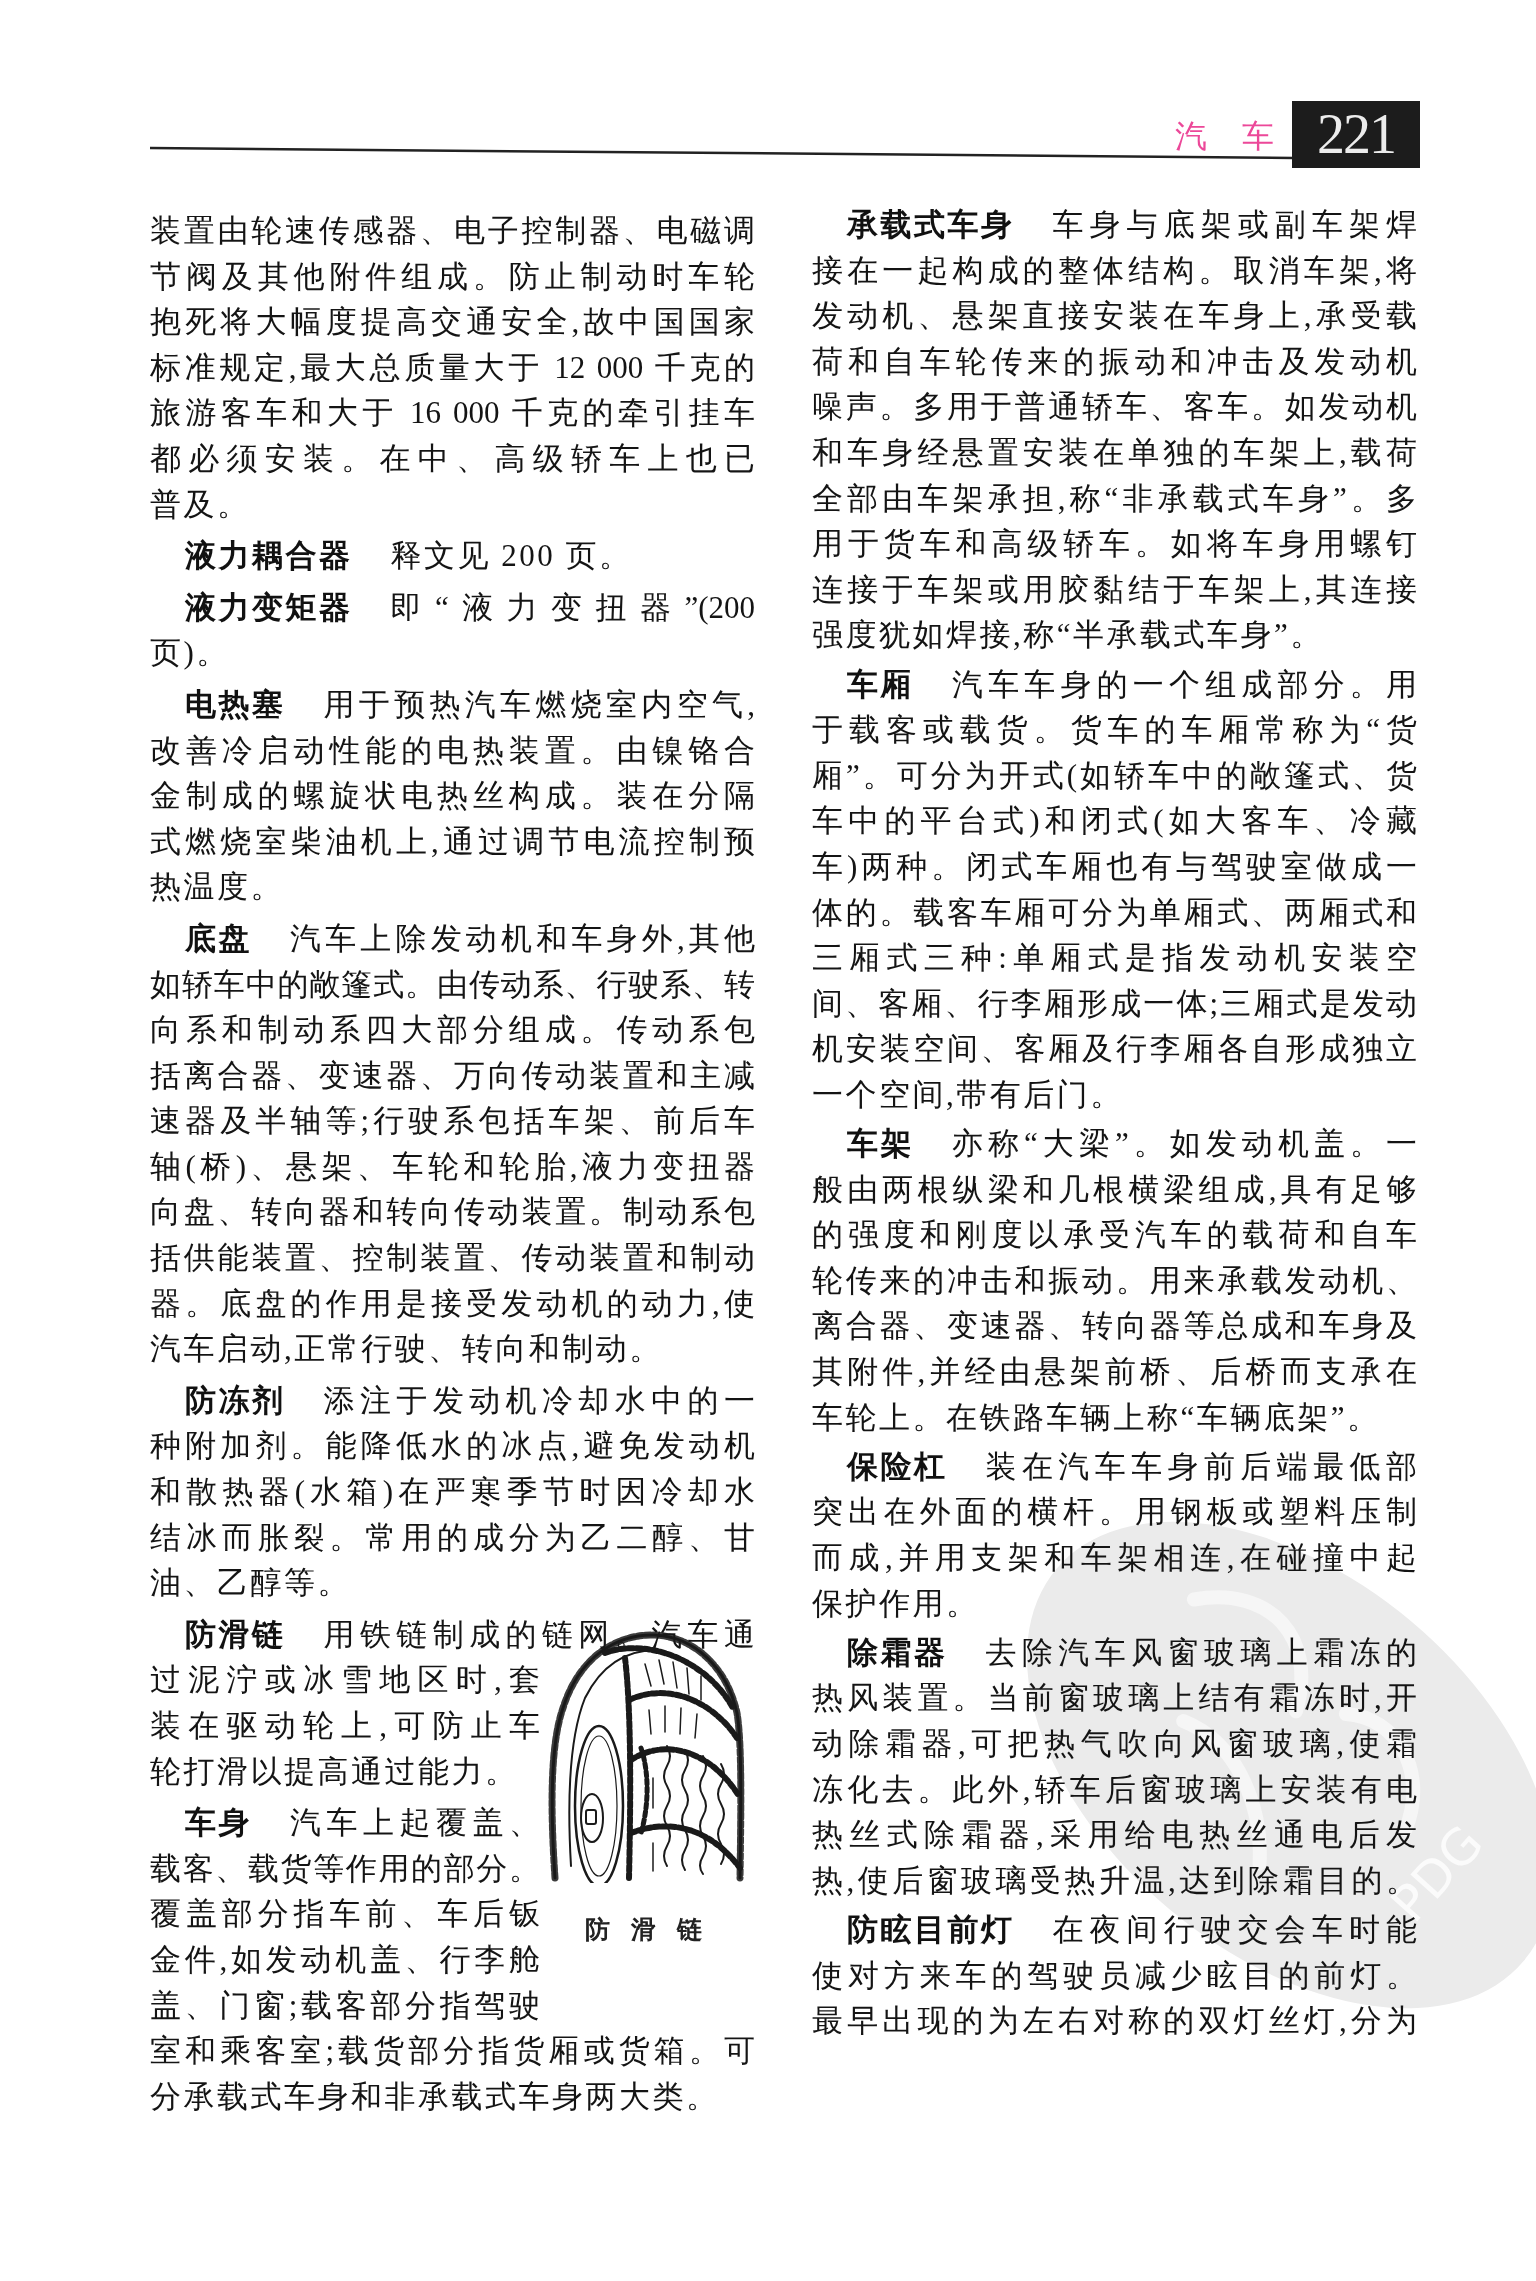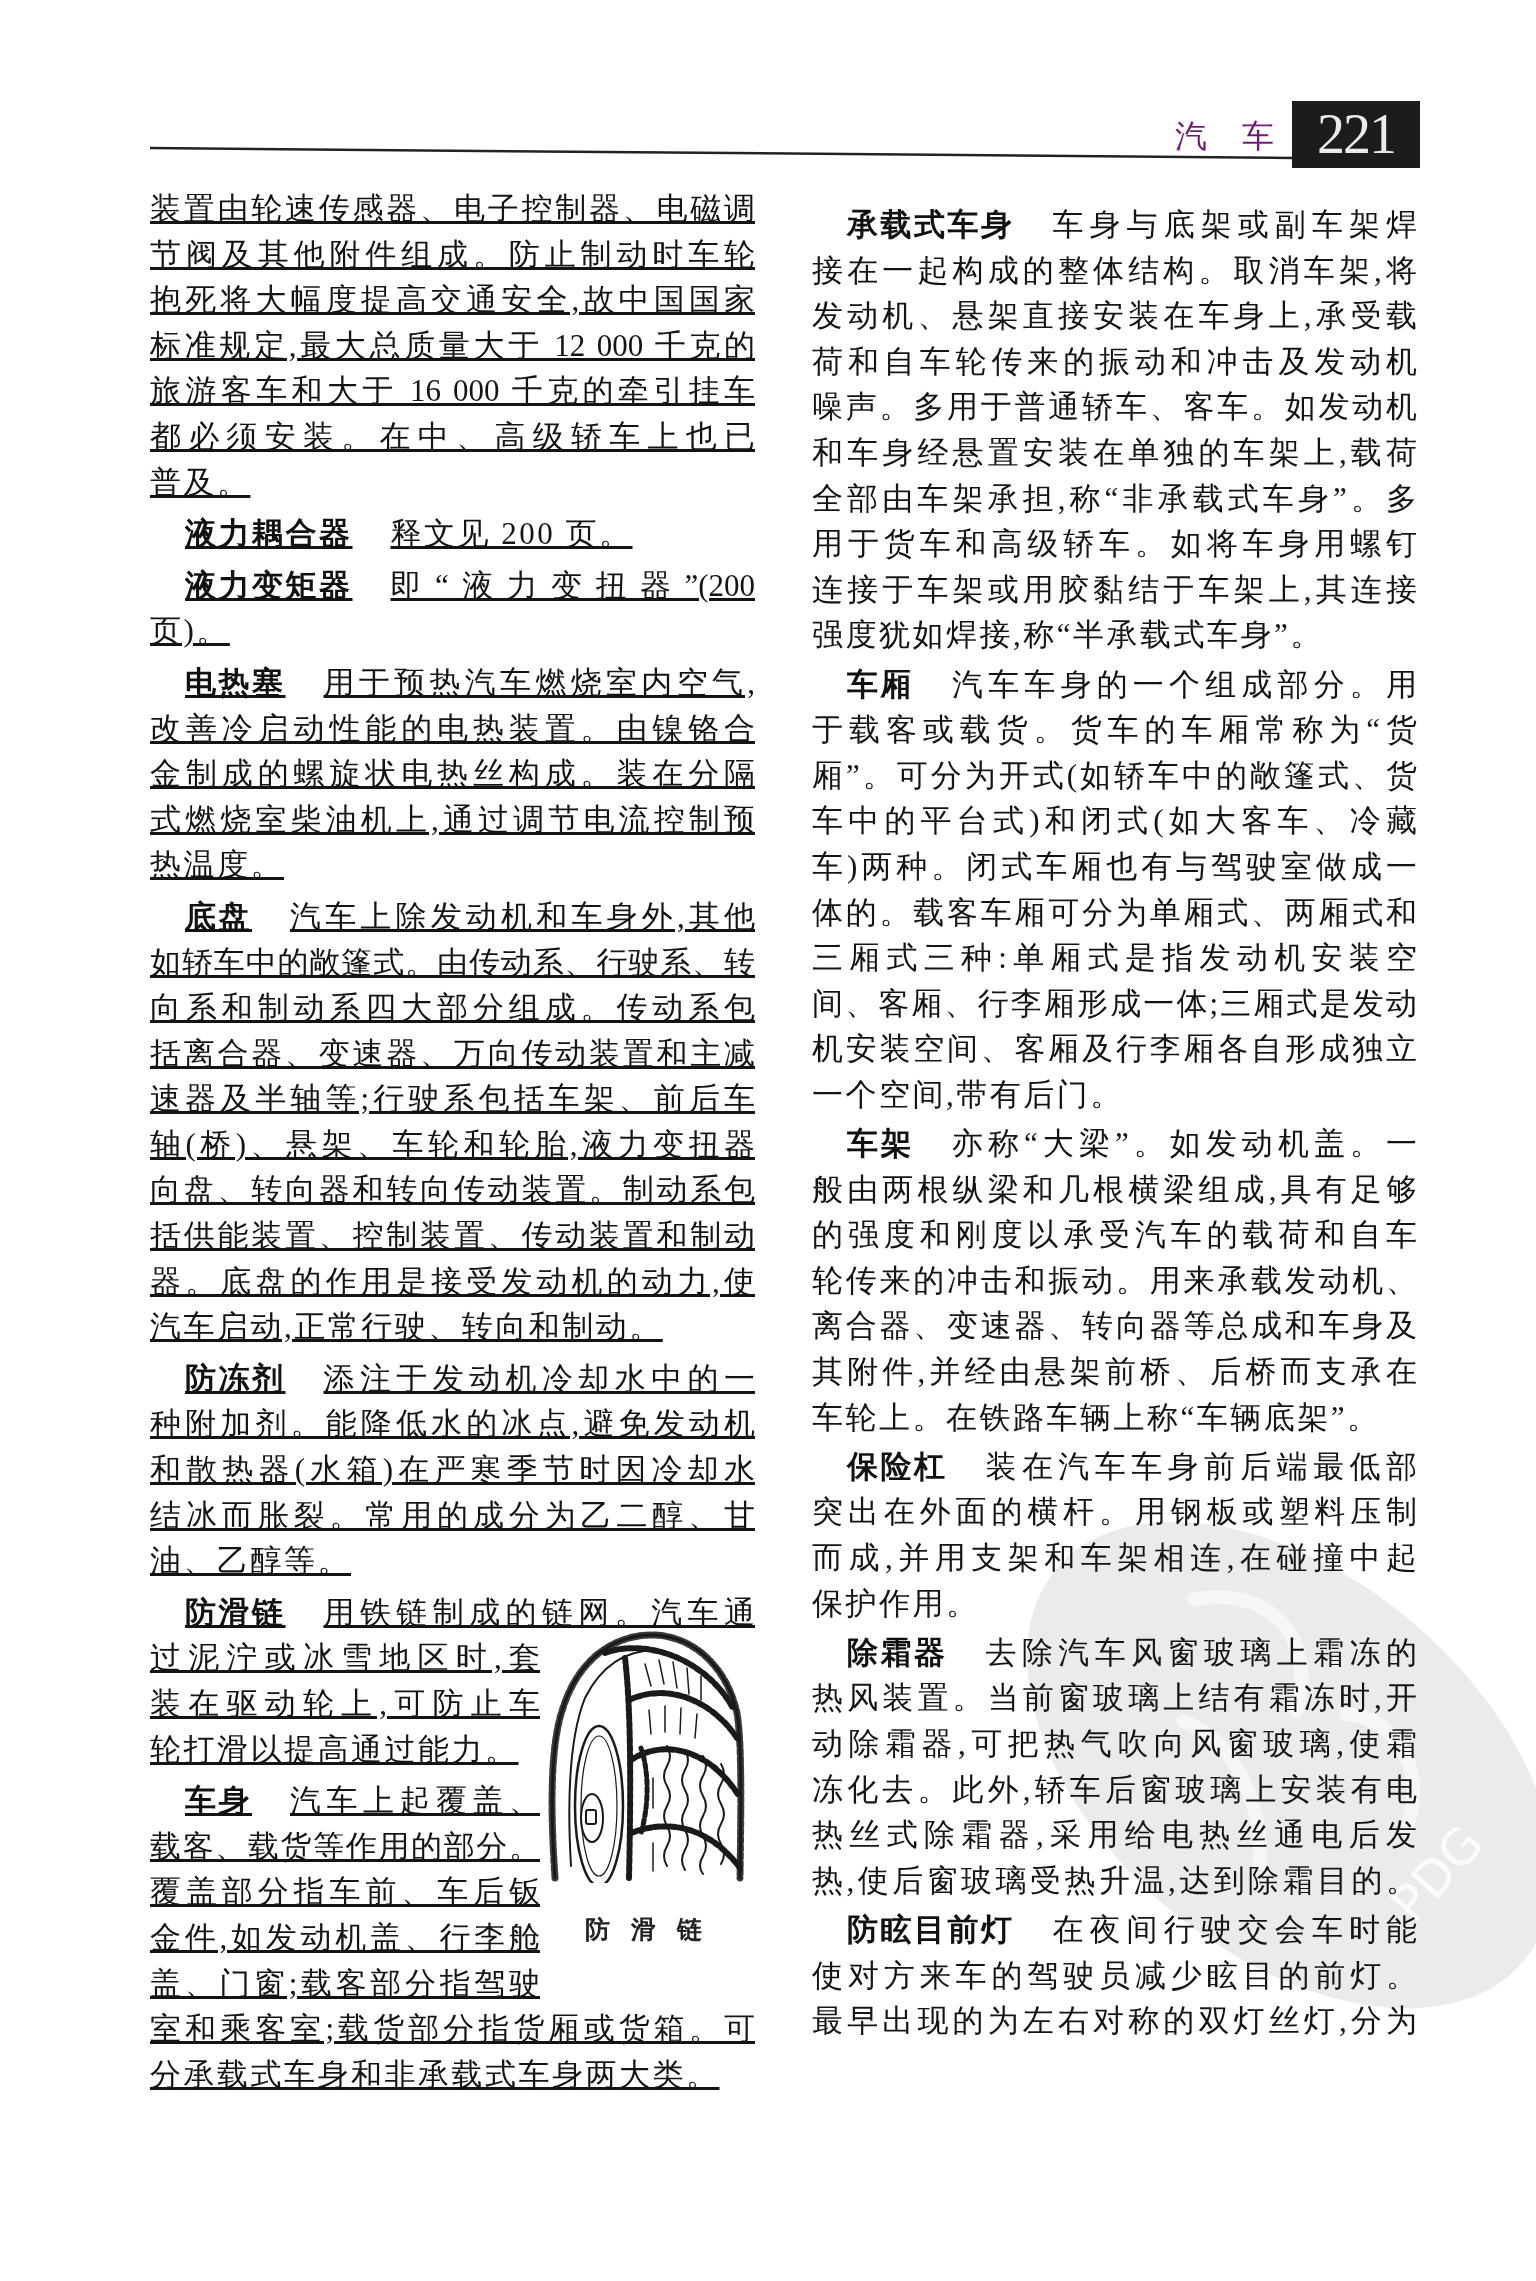--- a/index.html
+++ b/index.html
@@ -10,36 +10,36 @@
   }
   .page { position: absolute; left: 0; top: 0; width: 1536px; height: 2281px; background: #ffffff; }
 
   
   .watermark { position: absolute; left: 0; top: 0; width: 1536px; height: 2281px; z-index: 1; pointer-events: none; }
 
   
   .header-rule { position: absolute; left: 0; top: 0; width: 1536px; height: 200px; z-index: 2; }
   .section-title {
     position: absolute; left: 1175px; top: 116px; font-size: 32px; line-height: 40px;
-    letter-spacing: 35px; color: #701a75; white-space: nowrap;
+    letter-spacing: 35px; color: #ec4899; white-space: nowrap;
     font-family: "DejaVu Serif", serif;
   }
   .page-num-box {
     position: absolute; left: 1292px; top: 101px; width: 128px; height: 67px;
     background: #1c1c1c; z-index: 2;
   }
   .page-num {
     display: block; width: 100%; height: 100%; text-align: center;
     font-family: "Liberation Serif", serif; font-size: 56px; line-height: 67px;
     letter-spacing: -2px; color: #ececec;
   }
 
   
   .col { position: absolute; width: 605px; font-size: 31px; line-height: 45.6px; z-index: 3; }
-  .col.left { left: 150px; top: 186px; text-decoration: underline; }
+  .col.left { left: 150px; top: 208px; }
   .col.right { left: 812px; top: 202px; }
   .col.left .entry + .entry { margin-top: 6px; }
   .col.right .entry + .entry { margin-top: 3.6px; }
 
   .line { height: 45.6px; width: 605px; overflow: visible; }
   .line.narrow { width: 390px; }
   .line.just { text-align: justify; text-align-last: justify; text-justify: inter-character; }
   .line.last { text-align: left; letter-spacing: 2.5px; white-space: nowrap; }
   .line.first { display: flex; align-items: flex-start; padding-left: 35px; }
   .term {

